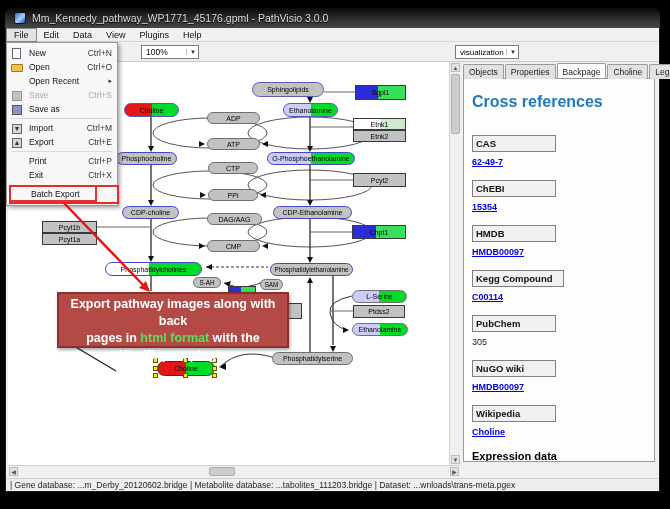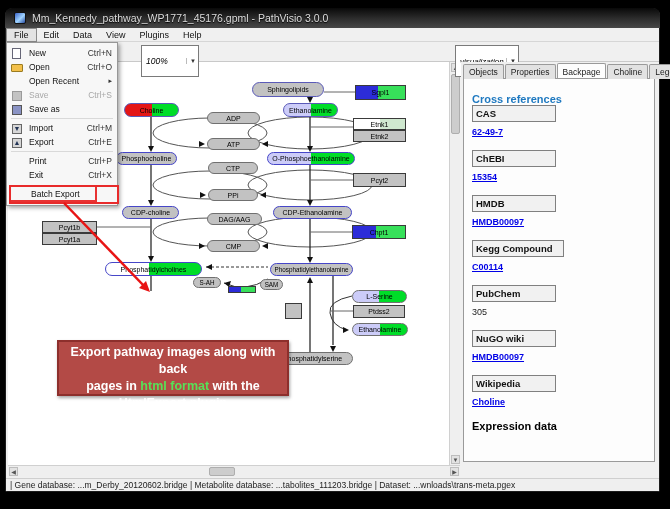--- a/index.html
+++ b/index.html
@@ -19,22 +19,22 @@
 
   .menubar   { position:absolute; left:6px; top:28px; width:653px; height:14px;
                background:#f0f0f0; border-bottom:1px solid #d6d6d6; display:flex;
                align-items:center; font-size:9px; color:#111; z-index:6; }
   .menubar span { padding:1px 7px; }
   .menubar .active { border:1px solid #8a8a8a; background:#e3e3e3; }
 
   .toolbar   { position:absolute; left:6px; top:42px; width:653px; height:20px;
                background:#f0f0f0; border-bottom:1px solid #c9c9c9; z-index:5; }
   .tb        { position:absolute; font-size:8.5px; color:#222; }
-  .combo     { background:#fff; border:1px solid #7a7a7a; height:32px; display:flex;
-               align-items:center; justify-content:space-between; padding:0 2px 0 4px; font-size:8.5px;font-style:italic; }
+  .combo     { background:#fff; border:1px solid #7a7a7a; height:14px; display:flex;
+               align-items:center; justify-content:space-between; padding:0 2px 0 4px; font-size:8.5px; }
   .combo .arr{ font-size:6px; color:#333; border-left:1px solid #bbb; padding-left:3px; }
   .tbtn      { position:absolute; top:45px; height:14px; display:flex; align-items:center;
                gap:2px; font-size:7px; color:#222; }
   .tbtn .arr { font-size:6px; color:#444; }
 
   
   .canvas    { position:absolute; left:8px; top:62px; width:441px; height:403px; background:#fff; }
   .vscroll   { position:absolute; left:449px; top:62px; width:11px; height:403px; background:#efefef; border-left:1px solid #d0d0d0; }
   .hscroll   { position:absolute; left:8px; top:465px; width:452px; height:12px; background:#efefef; border-top:1px solid #d0d0d0; }
   .sb-btn    { position:absolute; background:#e2e2e2; border:1px solid #bdbdbd; color:#555;
@@ -57,21 +57,21 @@
   .wg        { background:linear-gradient(90deg,#ffffff 45%,#00dd28 45%); }
   .bg        { background:linear-gradient(90deg,#2c2cd8 45%,#37e05a 45%); }
   .wlg       { background:linear-gradient(90deg,#ffffff 50%,#cfe8cf 50%); }
   .t6        { font-size:6.3px; }
   .handle    { position:absolute; width:5px; height:5px; background:#ffee00; border:1px solid #5a5a00; z-index:4; }
 
   
   .callout   { position:absolute; left:57px; top:292px; width:232px; height:56px; z-index:5;
                background:#b34a46; border:2px solid #8d2f2c; color:#fff; font-weight:bold;
                font-size:12.5px; text-align:center; line-height:17px; padding-top:2px;
-               box-shadow:1px 2px 3px rgba(0,0,0,.35);margin-top:48px; }
+               box-shadow:1px 2px 3px rgba(0,0,0,.35); }
   .callout .hl { color:#58e058; }
 
   
   .menu      { position:absolute; left:6px; top:42px; width:112px; z-index:10;
                background:#f7f7f7; border:1px solid #979797; box-shadow:2px 2px 4px rgba(0,0,0,.35);
                padding:3px 1px; font-size:8.5px; color:#111; }
   .mi        { height:14px; display:flex; align-items:center; padding:0 4px 0 2px; }
   .mi .ic    { width:15px; height:11px; margin-right:4px; position:relative; flex:none; }
   .mi .lbl   { flex:1; white-space:nowrap; }
   .mi .sc    { color:#333; margin-left:6px; }
@@ -87,21 +87,21 @@
                display:flex; align-items:center; justify-content:center; font-size:7px; color:#235; }
 
   
   .panel     { position:absolute; left:461px; top:62px; width:198px; height:416px; background:#f0f0f0; z-index:5; }
   .tabs      { position:absolute; left:463px; top:64px; height:15px; display:flex; z-index:6; font-size:8.5px; }
   .tab       { padding:2px 5px; border:1px solid #9a9a9a; border-bottom:none; background:#e2e2e2;
                margin-right:1px; border-radius:2px 2px 0 0; color:#222; }
   .tab.on    { background:#fdfdfd; position:relative; top:-1px; padding-top:3px; }
   .pcontent  { position:absolute; left:463px; top:78px; width:192px; height:384px; background:#fdfdfd;
                border:1px solid #9a9a9a; z-index:5; padding:14px 8px 0 8px; overflow:hidden; }
-  .xrefhead  { color:#1f79c0; font-weight:bold; font-size:11px; }
+  .xrefhead  { color:#1f79c0; font-weight:bold; font-size:16px; margin-bottom:24px; }
   .xbox      { width:84px; border:1px solid #808080; background:#f1f1f1; font-weight:bold;
                font-size:9.5px; padding:2px 3px; margin-bottom:5px; color:#111; white-space:nowrap; }
   .xval      { font-size:9px; font-weight:bold; margin-bottom:13px; }
   .xval a    { color:#0000e6; }
   .xval.plain{ font-weight:normal; color:#222; }
   .exphead   { font-weight:bold; font-size:11px; color:#000; margin-top:4px; }
 
   
   .status    { position:absolute; left:6px; top:478px; width:653px; height:13px; background:#efefef;
                border-top:1px solid #cfcfcf; font-size:8.5px; color:#222; display:flex;

